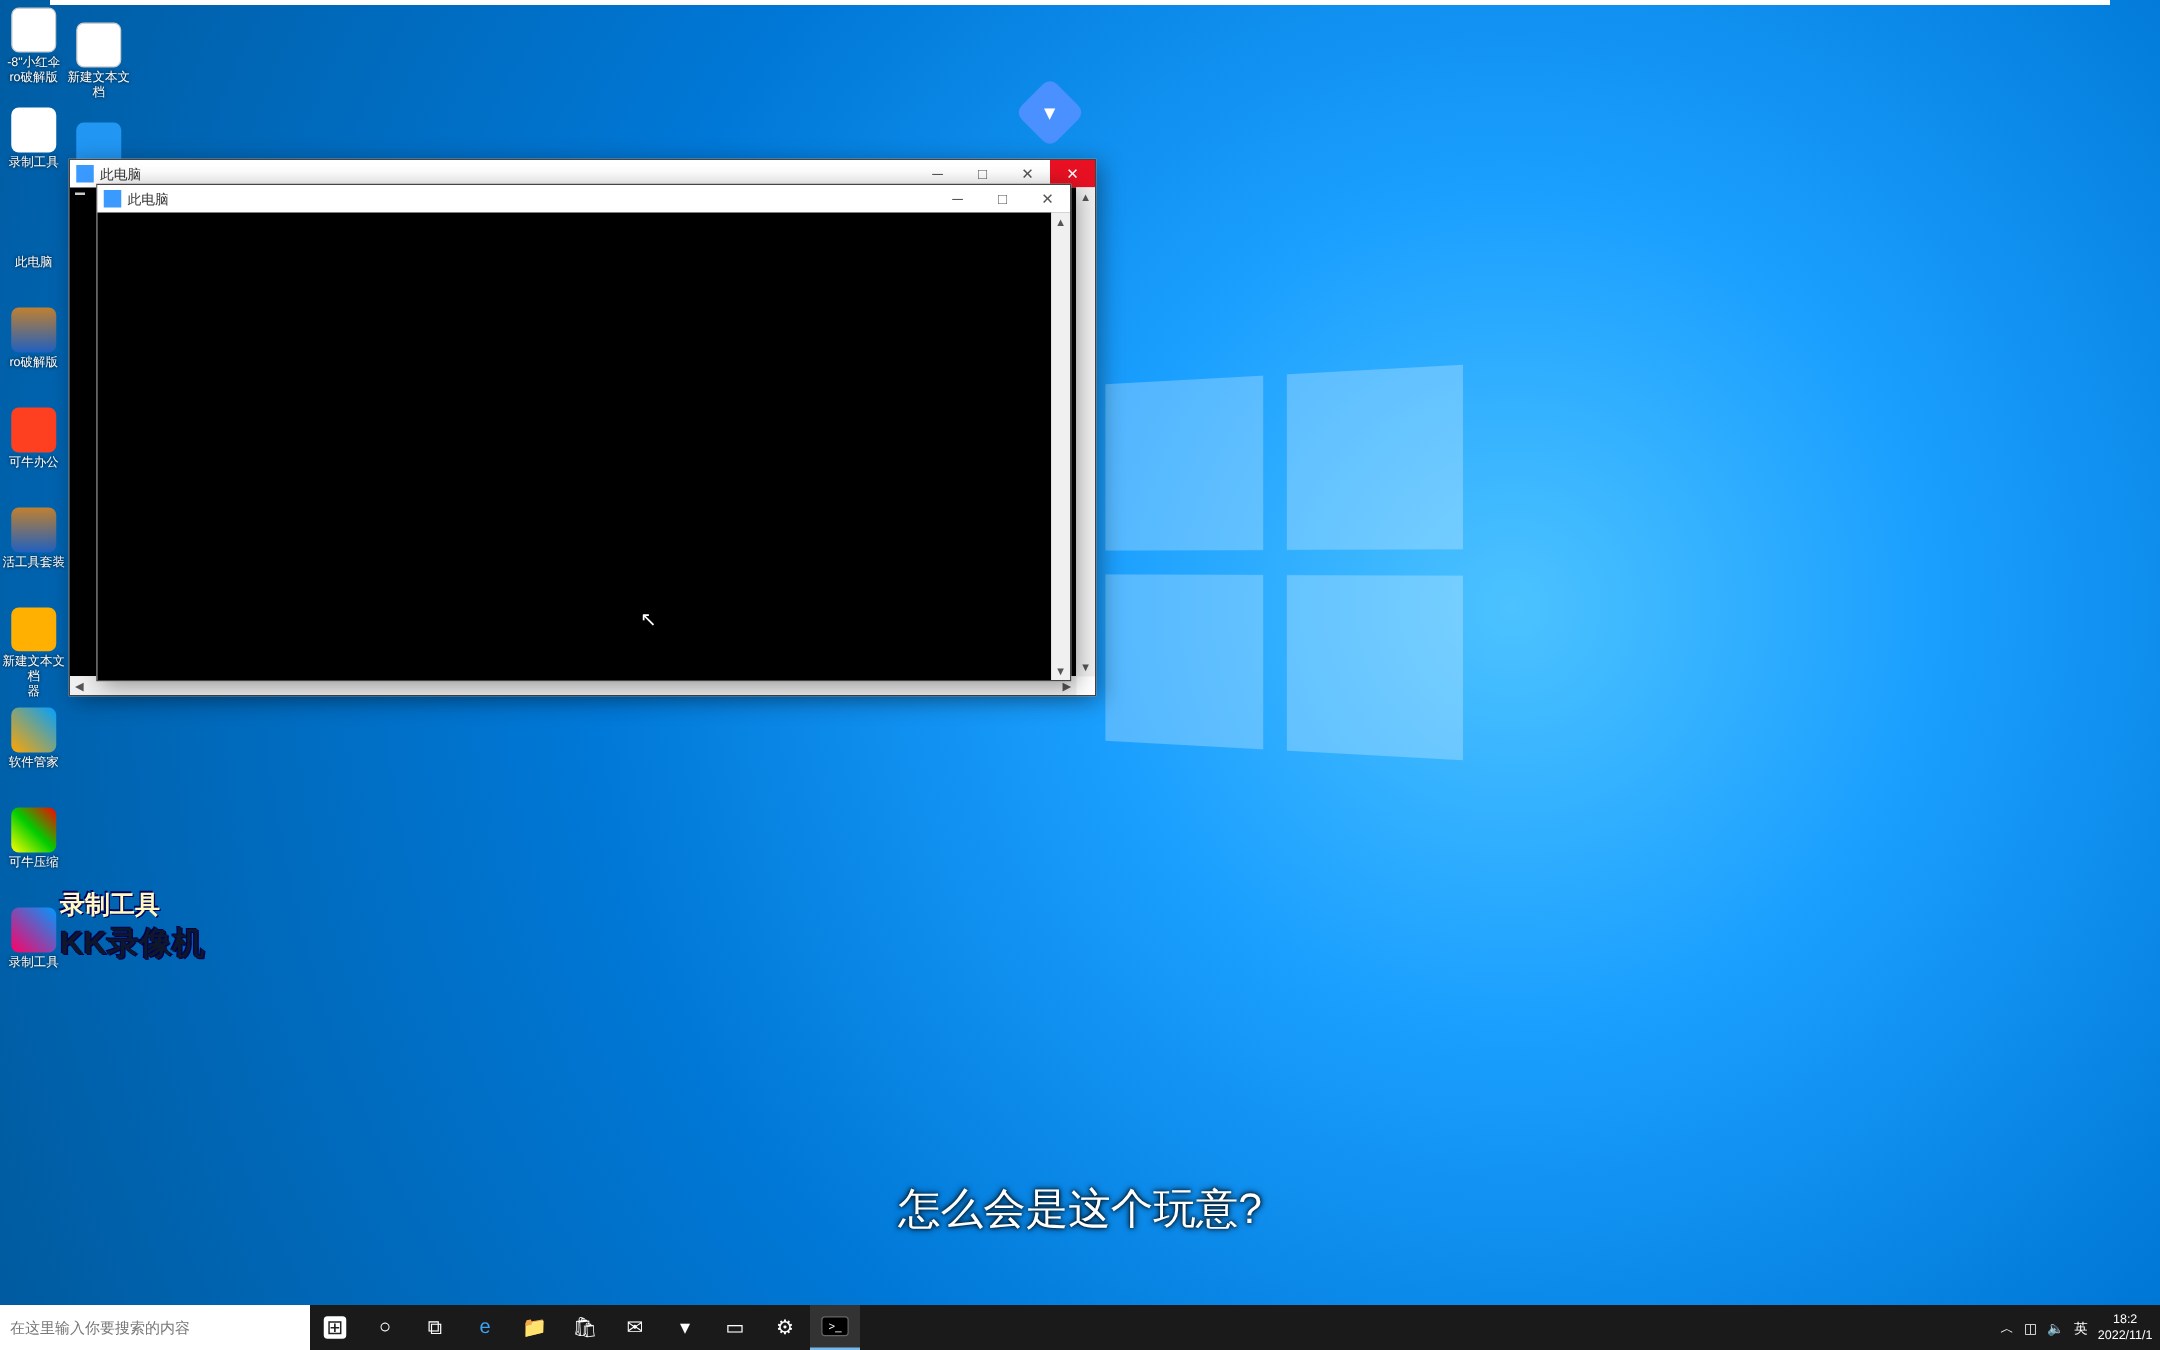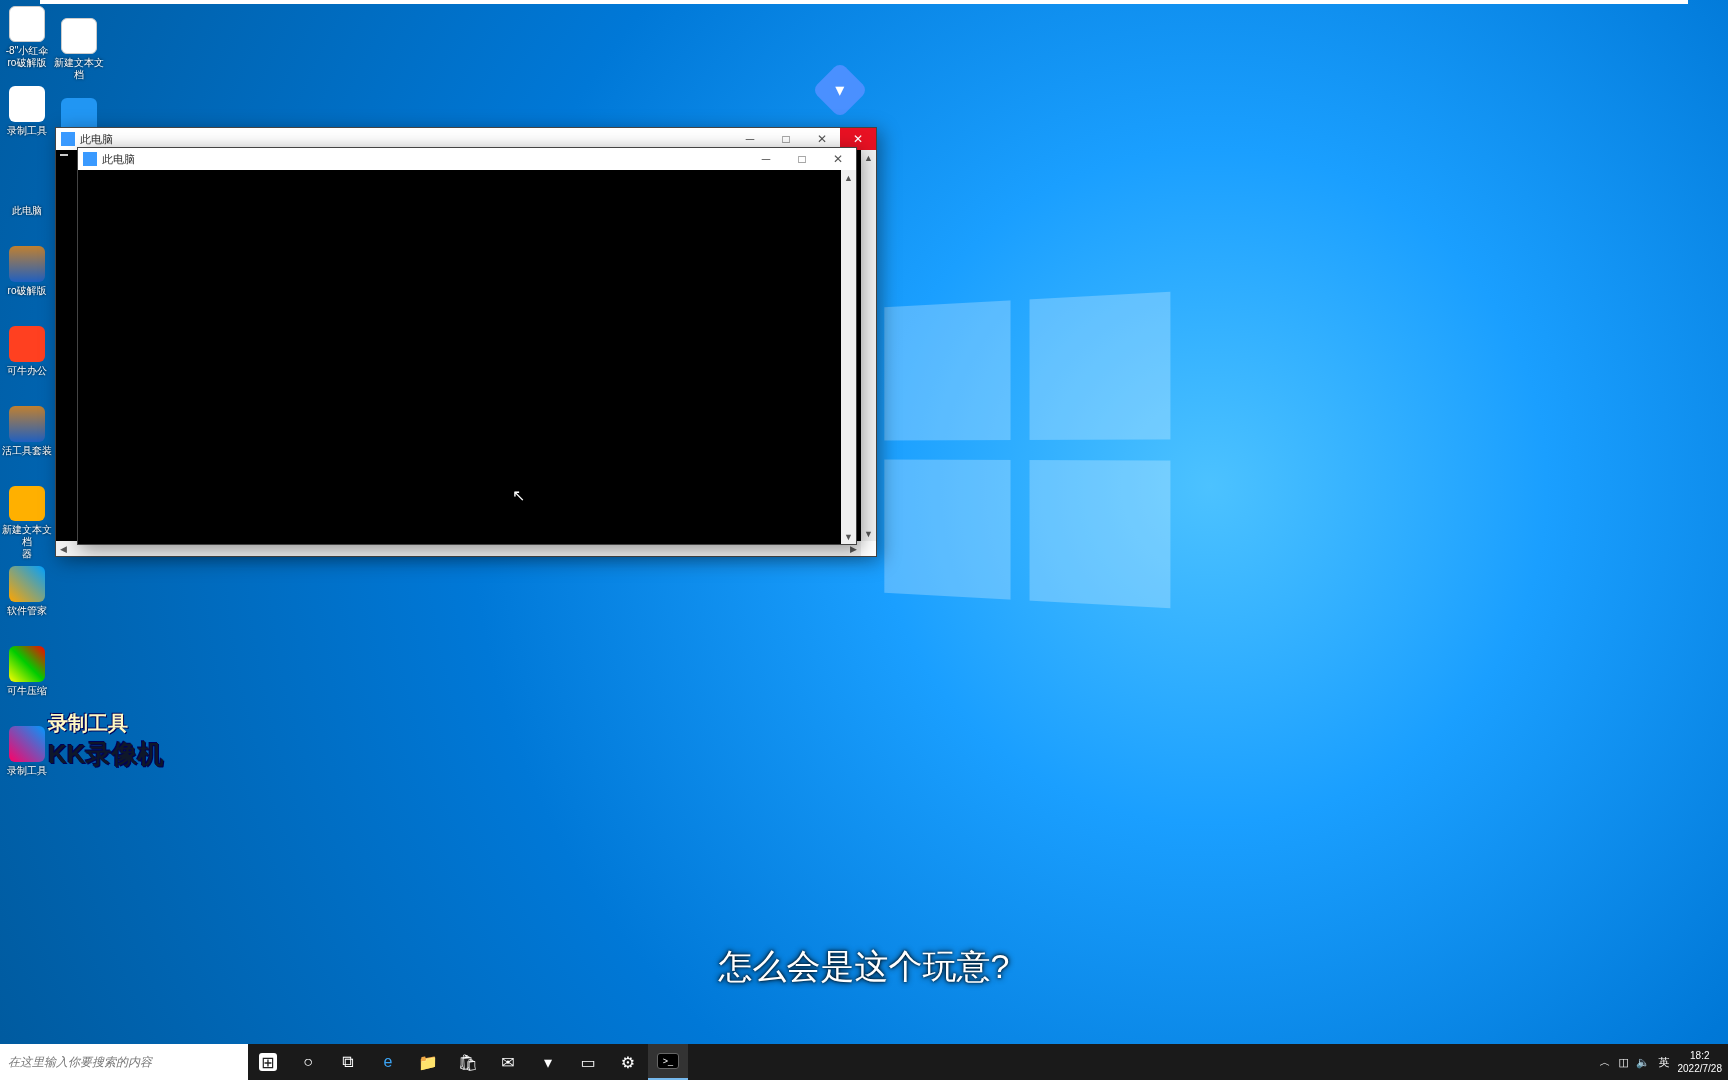--- a/index.html
+++ b/index.html
@@ -75,21 +75,21 @@
 .watermark .l2 { color:#0f172a; text-shadow: -1px -1px 0 #005, 1px 1px 0 #005; font-size:26px; }
 
 
 .subtitle { position:absolute; bottom:90px; left:0; right:0; text-align:center; font-size:34px; color:#fff; text-shadow:0 0 6px #000, 0 0 3px #000; }
 
 
 .top-bar { position:absolute; top:0; left:40px; right:40px; height:4px; background:#fff; }
 
 
 .taskbar { position:absolute; bottom:0; left:0; right:0; height:36px; background:#1a1a1a; display:flex; align-items:stretch; color:#fff; font-size:12px; }
-.search-box { flex:0 0 248px; background:#fff; color:#777; display:flex; align-items:center; padding:0 8px; font-size:12px;font-style:italic; }
+.search-box { flex:0 0 248px; background:#fff; color:#777; display:flex; align-items:center; padding:0 8px; font-size:12px; }
 .tb-item { width:40px; display:flex; align-items:center; justify-content:center; font-size:16px; color:#fff; }
 .tb-item.active{ border-bottom:2px solid #76b9ed; background:#333; }
 .tb-spacer{ flex:1; }
 .tray { display:flex; align-items:center; gap:8px; padding:0 6px; font-size:11px; color:#fff; }
 .tray .clock { text-align:center; line-height:13px; font-size:10px; }
 .tb-icon{ width:18px;height:18px;display:flex;align-items:center;justify-content:center;border-radius:3px; }
 .i-start{ background:#fff; color:#222; }
 .i-edge{ color:#3ca4f4; }
 .i-cmd{ background:#000; border:1px solid #666; width:22px; height:16px; font-size:9px; }
 </style>
@@ -258,16 +258,16 @@
       </div>
     </div>
   <div class="tb-spacer"></div>
   <div class="tray">
     <span>︿</span>
     <span>◫</span>
     <span>🔈</span>
     <span>英</span>
     <div class="clock">
       <div>18:2</div>
-      <div>2022/7/28</div>
+      <div>2022/11/1</div>
     </div>
   </div>
 </div>
 
 </body></html>

